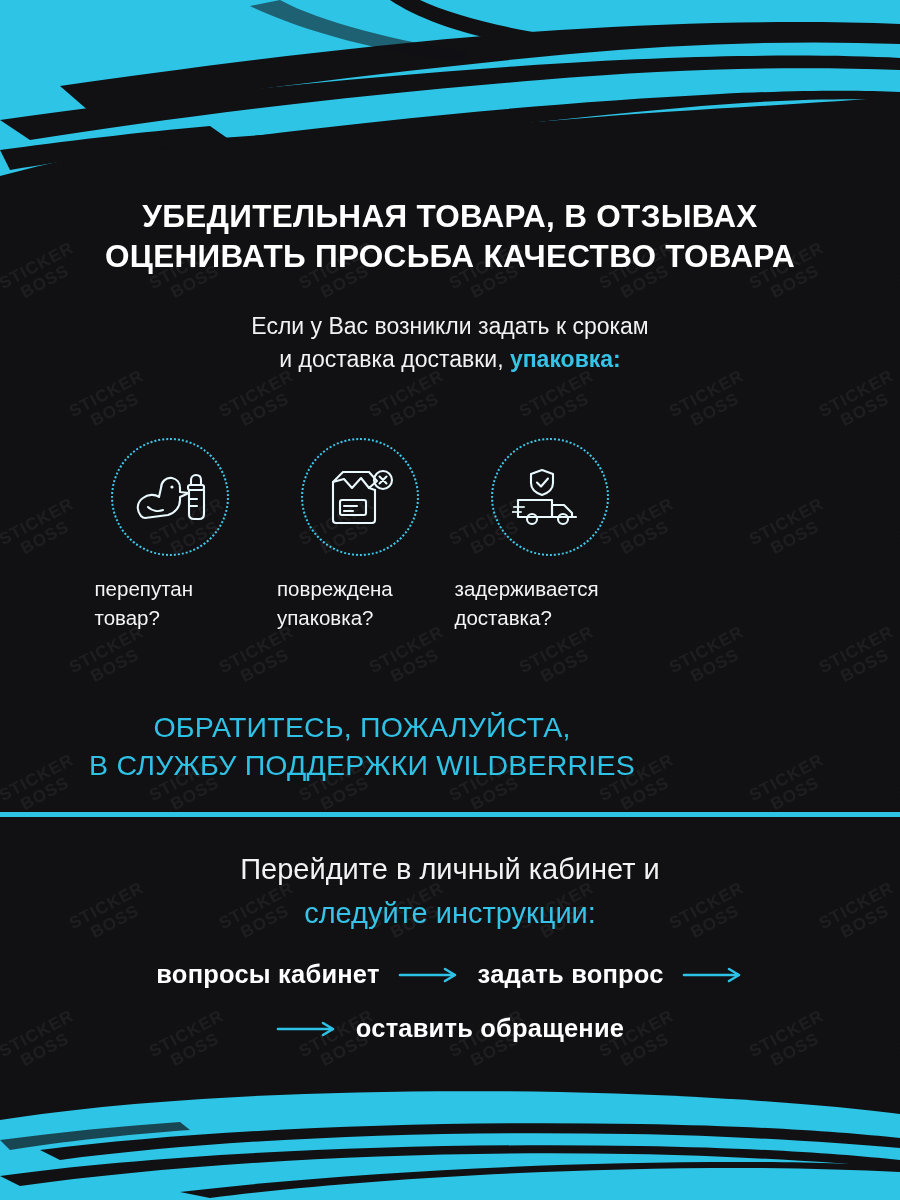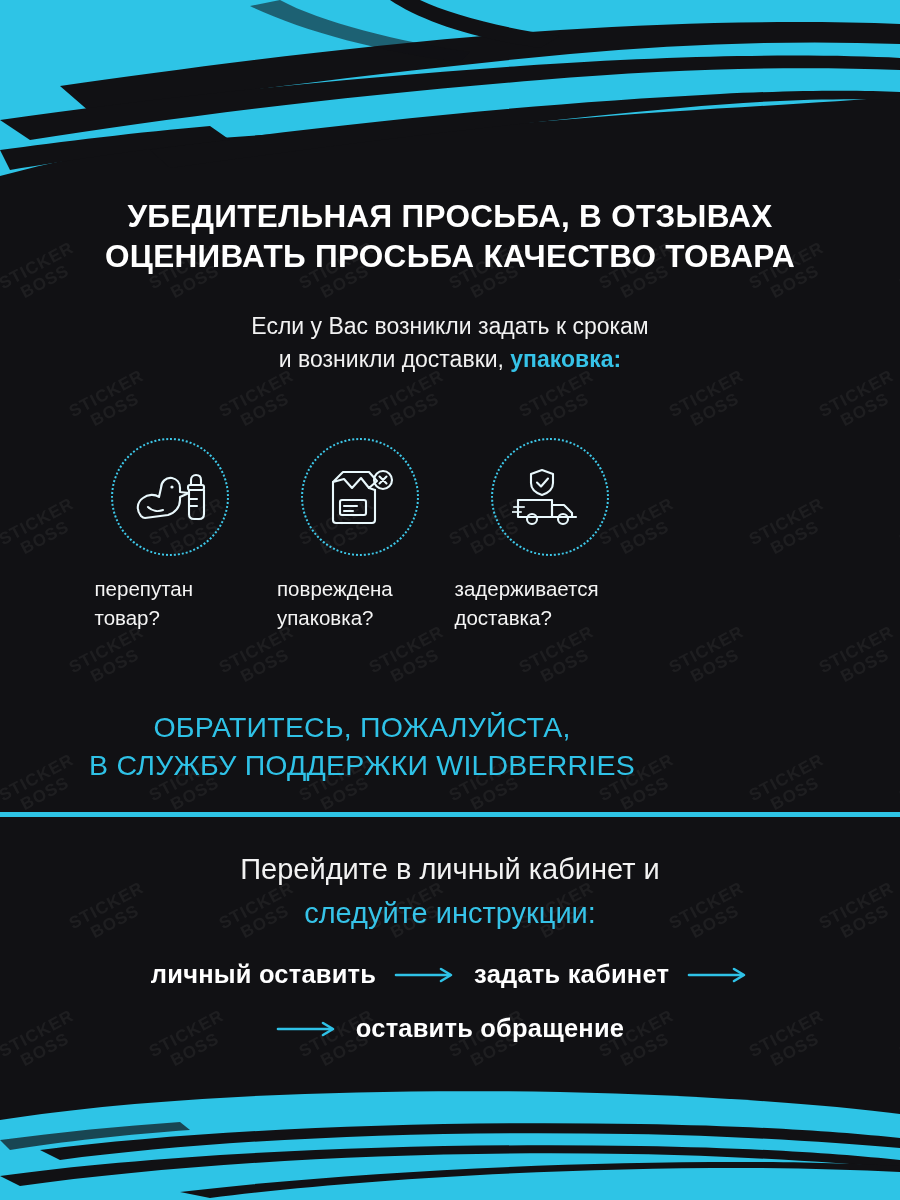--- a/index.html
+++ b/index.html
@@ -361,28 +361,28 @@
         <path d="M0,96 C160,74 400,62 640,66 C760,68 840,74 900,80 L900,88 C830,82 740,76 630,74 C400,70 180,84 20,106 Z"></path>
         <path d="M180,112 C330,94 540,82 740,82 C810,82 860,84 900,86 L900,92 C850,90 800,88 740,88 C550,88 350,100 210,118 Z"></path>
         <path d="M0,60 C60,52 120,46 180,42 L190,50 C130,54 60,62 10,70 Z" opacity="0.7"></path>
       </g>
     </svg>
   </div>
 
   <div class="content">
 
     <div class="headline">
-      <div>УБЕДИТЕЛЬНАЯ ПРОСЬБА, В ОТЗЫВАХ</div>
+      <div>УБЕДИТЕЛЬНАЯ ТОВАРА, В ОТЗЫВАХ</div>
       <div>ОЦЕНИВАТЬ ПРОСЬБА КАЧЕСТВО ТОВАРА</div>
     </div>
 
     <div class="subline">
       <div>Если у Вас возникли задать к срокам</div>
       <div>
-        <span>и возникли доставки, </span><span class="accent">упаковка:</span>
+        <span>и доставка доставки, </span><span class="accent">упаковка:</span>
       </div>
     </div>
 
     <div class="icons-row">
 
       <div class="icon-item">
         <div class="circle">
           <span>
             <svg width="78" height="62" viewBox="0 0 78 62" fill="none" stroke="#e9f8fc" stroke-width="2.1" stroke-linecap="round" stroke-linejoin="round" xmlns="http://www.w3.org/2000/svg">
 
@@ -451,28 +451,28 @@
       <div>В СЛУЖБУ ПОДДЕРЖКИ WILDBERRIES</div>
     </div>
 
     <div class="lower-sub">
       <div>Перейдите в личный кабинет и</div>
       <div class="accent">следуйте инструкции:</div>
     </div>
 
     <div class="steps">
       <div class="steps-row">
-        <span class="step">личный оставить</span>
+        <span class="step">вопросы кабинет</span>
         <span class="arrow">
           <svg width="62" height="16" viewBox="0 0 62 16" fill="none" stroke="#2fc2e7" stroke-width="2.6" stroke-linecap="round" stroke-linejoin="round" xmlns="http://www.w3.org/2000/svg">
             <path d="M2,8 H56"></path>
               <path d="M47,2 L57,8 L47,14"></path>
           </svg>
         </span>
-        <span class="step">задать кабинет</span>
+        <span class="step">задать вопрос</span>
         <span class="arrow">
           <svg width="62" height="16" viewBox="0 0 62 16" fill="none" stroke="#2fc2e7" stroke-width="2.6" stroke-linecap="round" stroke-linejoin="round" xmlns="http://www.w3.org/2000/svg">
             <path d="M2,8 H56"></path>
               <path d="M47,2 L57,8 L47,14"></path>
           </svg>
         </span>
       </div>
       <div class="steps-row second">
         <span class="arrow">
           <svg width="62" height="16" viewBox="0 0 62 16" fill="none" stroke="#2fc2e7" stroke-width="2.6" stroke-linecap="round" stroke-linejoin="round" xmlns="http://www.w3.org/2000/svg">

